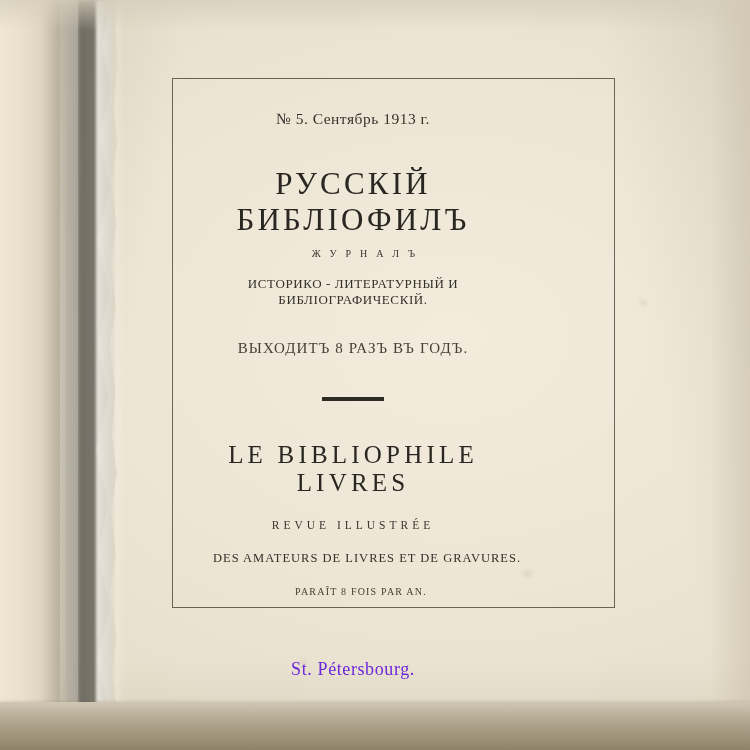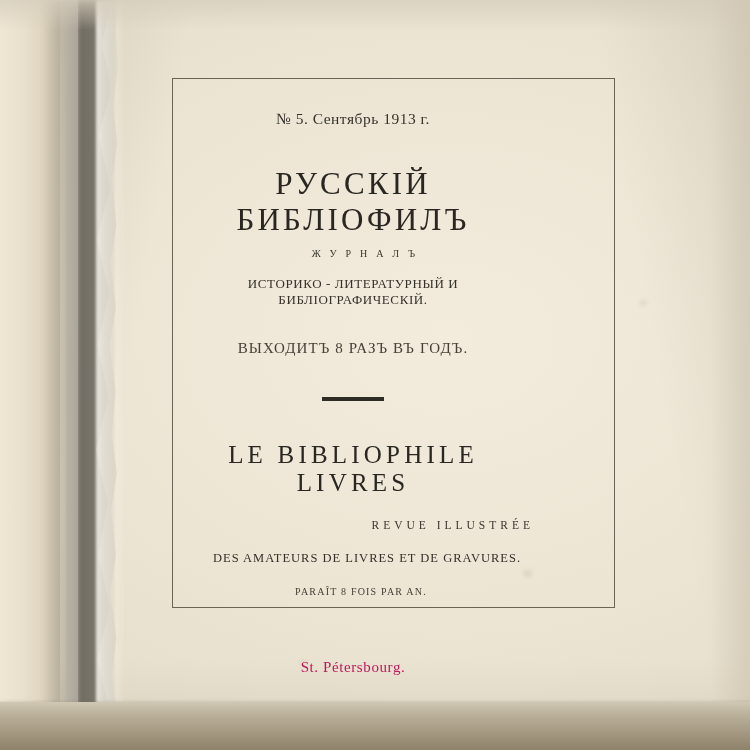--- a/index.html
+++ b/index.html
@@ -168,41 +168,40 @@
     margin-top: 40px;
     font-size: 25px;
     letter-spacing: 4.2px;
     color: #2a2722;
   }
   .fr-sub1 {
     margin-top: 22px;
     font-size: 11.5px;
     letter-spacing: 4px;
     color: #3a362f;
-    text-align: right;
   }
   .fr-sub2 {
     margin-top: 20px;
     font-size: 12.5px;
     letter-spacing: 1px;
     color: #33302a;
     padding-left: 28px;
   }
   .fr-sub3 {
     margin-top: 20px;
     font-size: 10px;
     letter-spacing: 1.2px;
     color: #443e36;
     padding-left: 16px;
   }
   .city {
     margin-top: 62px;
-    font-size: 15px;
+    font-size: 18px;
     letter-spacing: 0.6px;
-    color: #be185d;
+    color: #6d28d9;
   }
 
   
   .block > div { filter: blur(0.15px); }
 </style>
 </head>
 <body>
 
 <div id="page">
 

